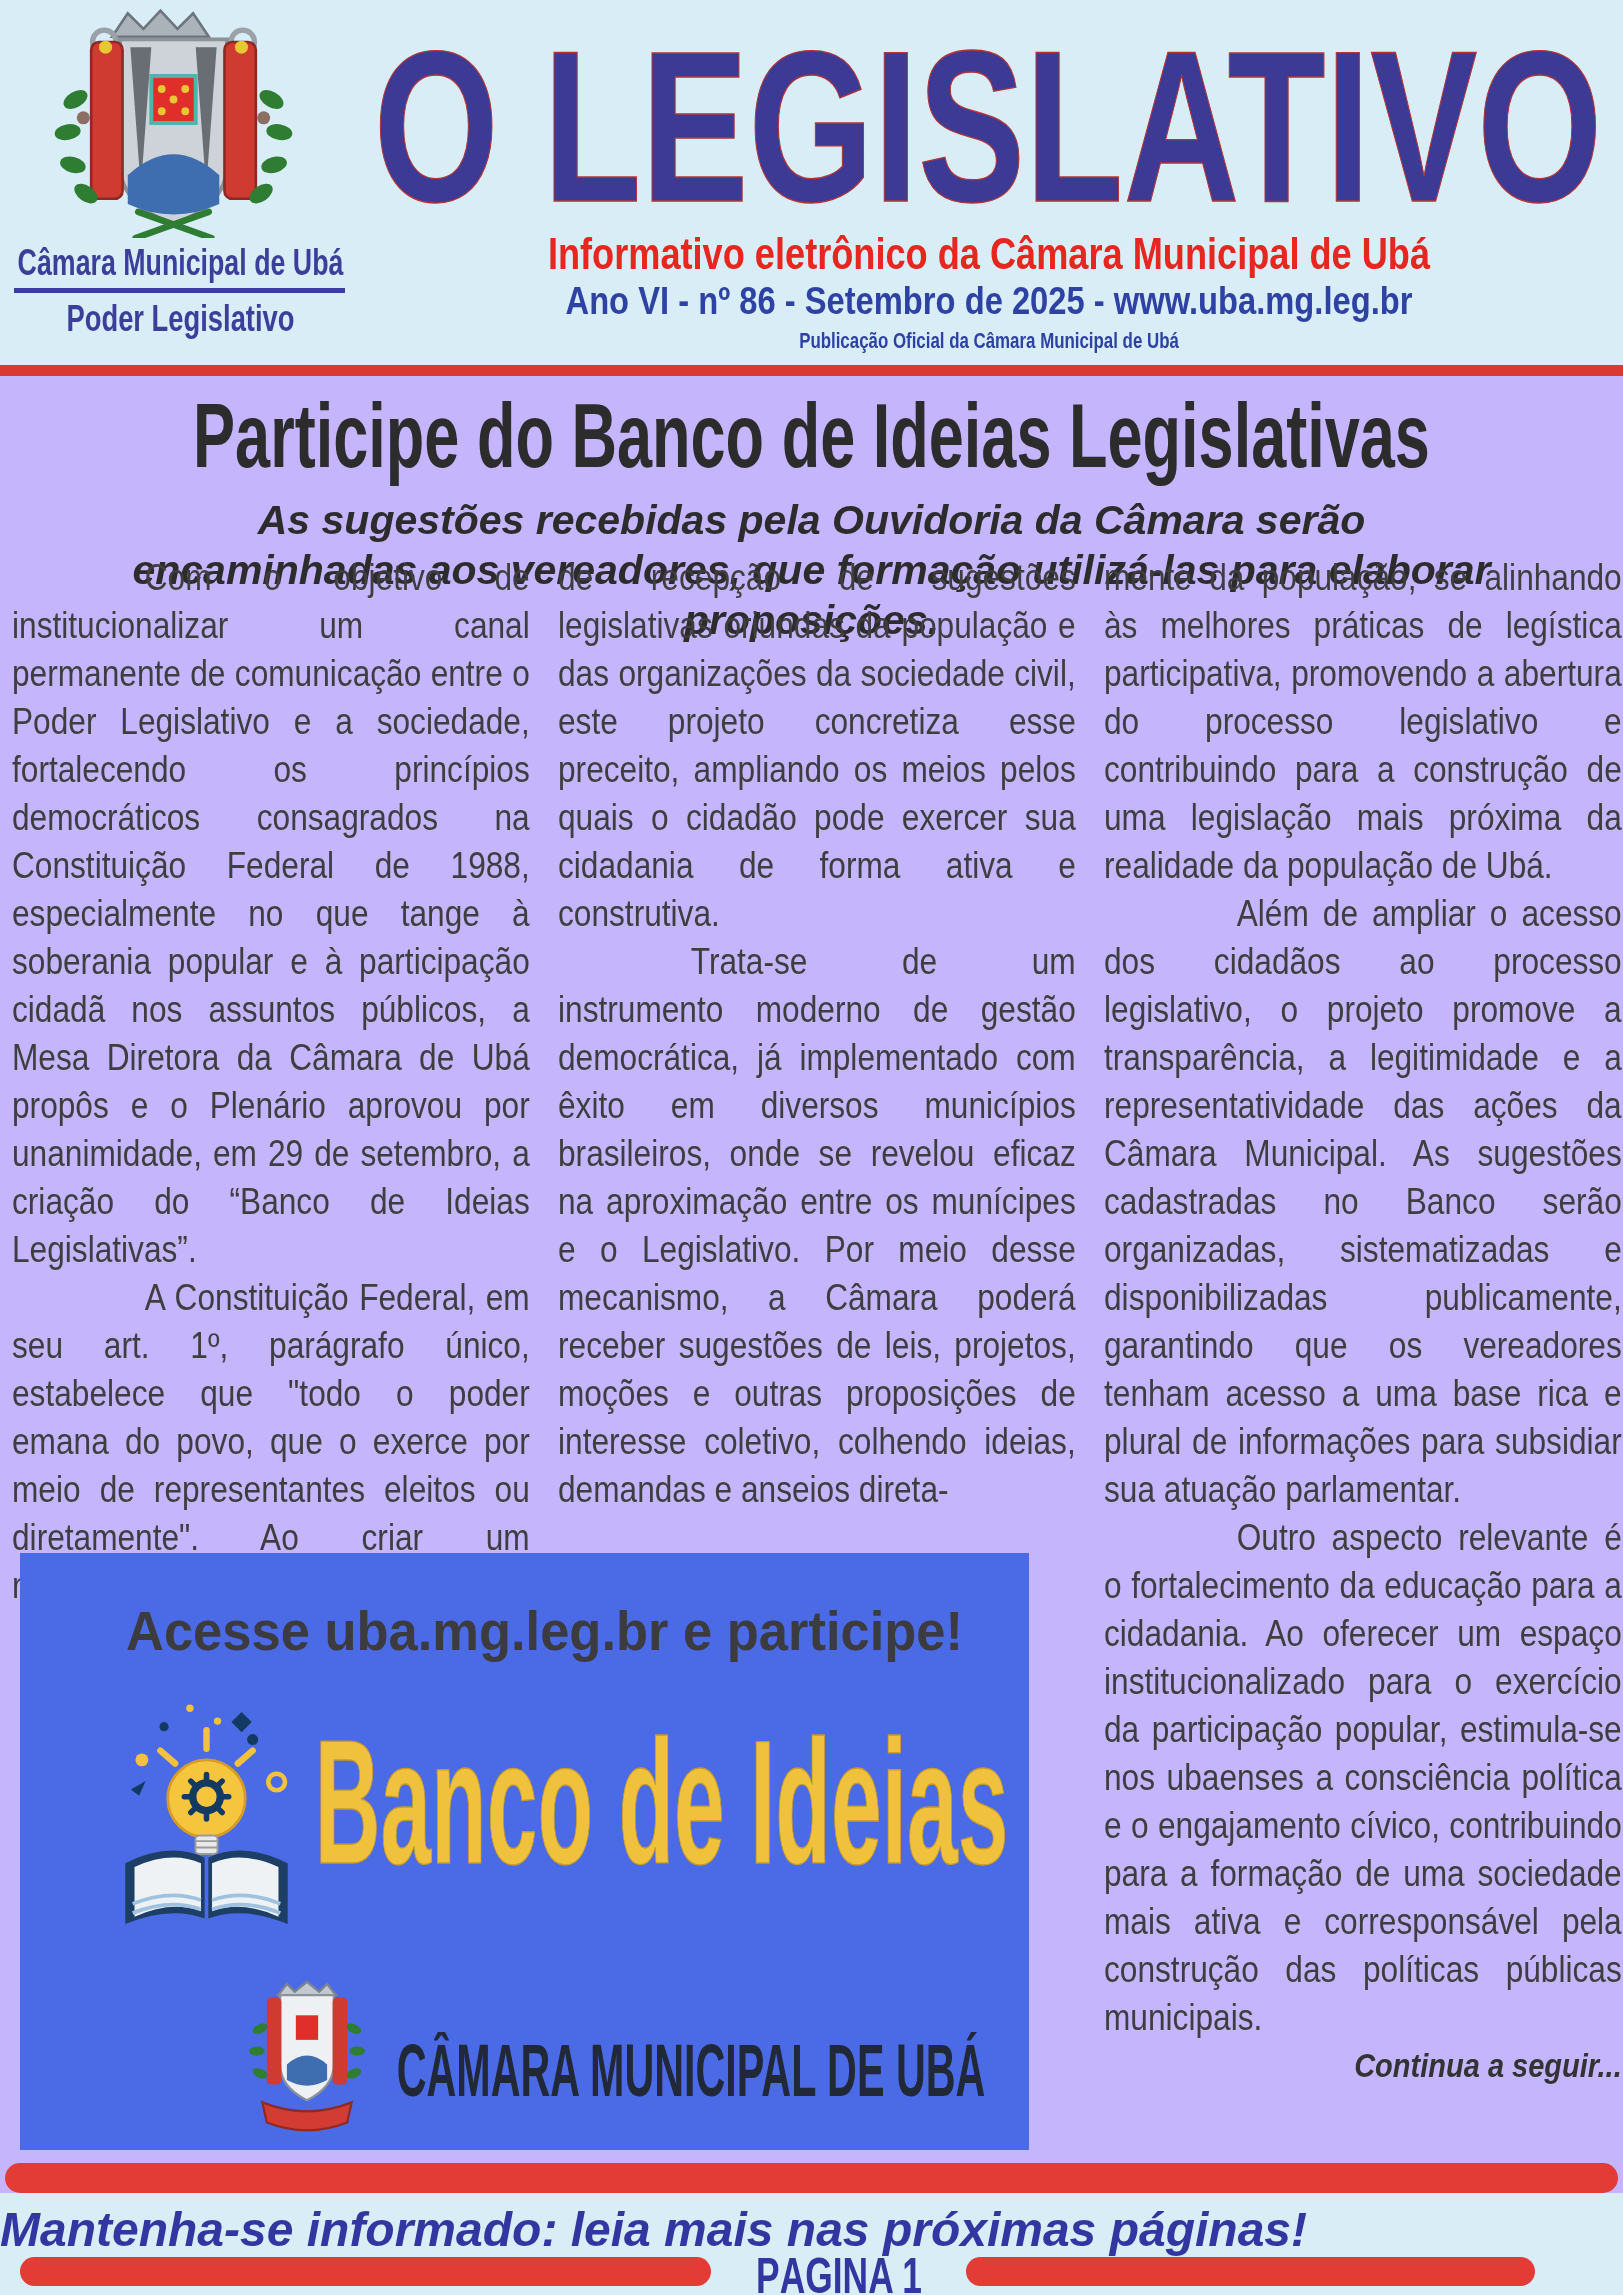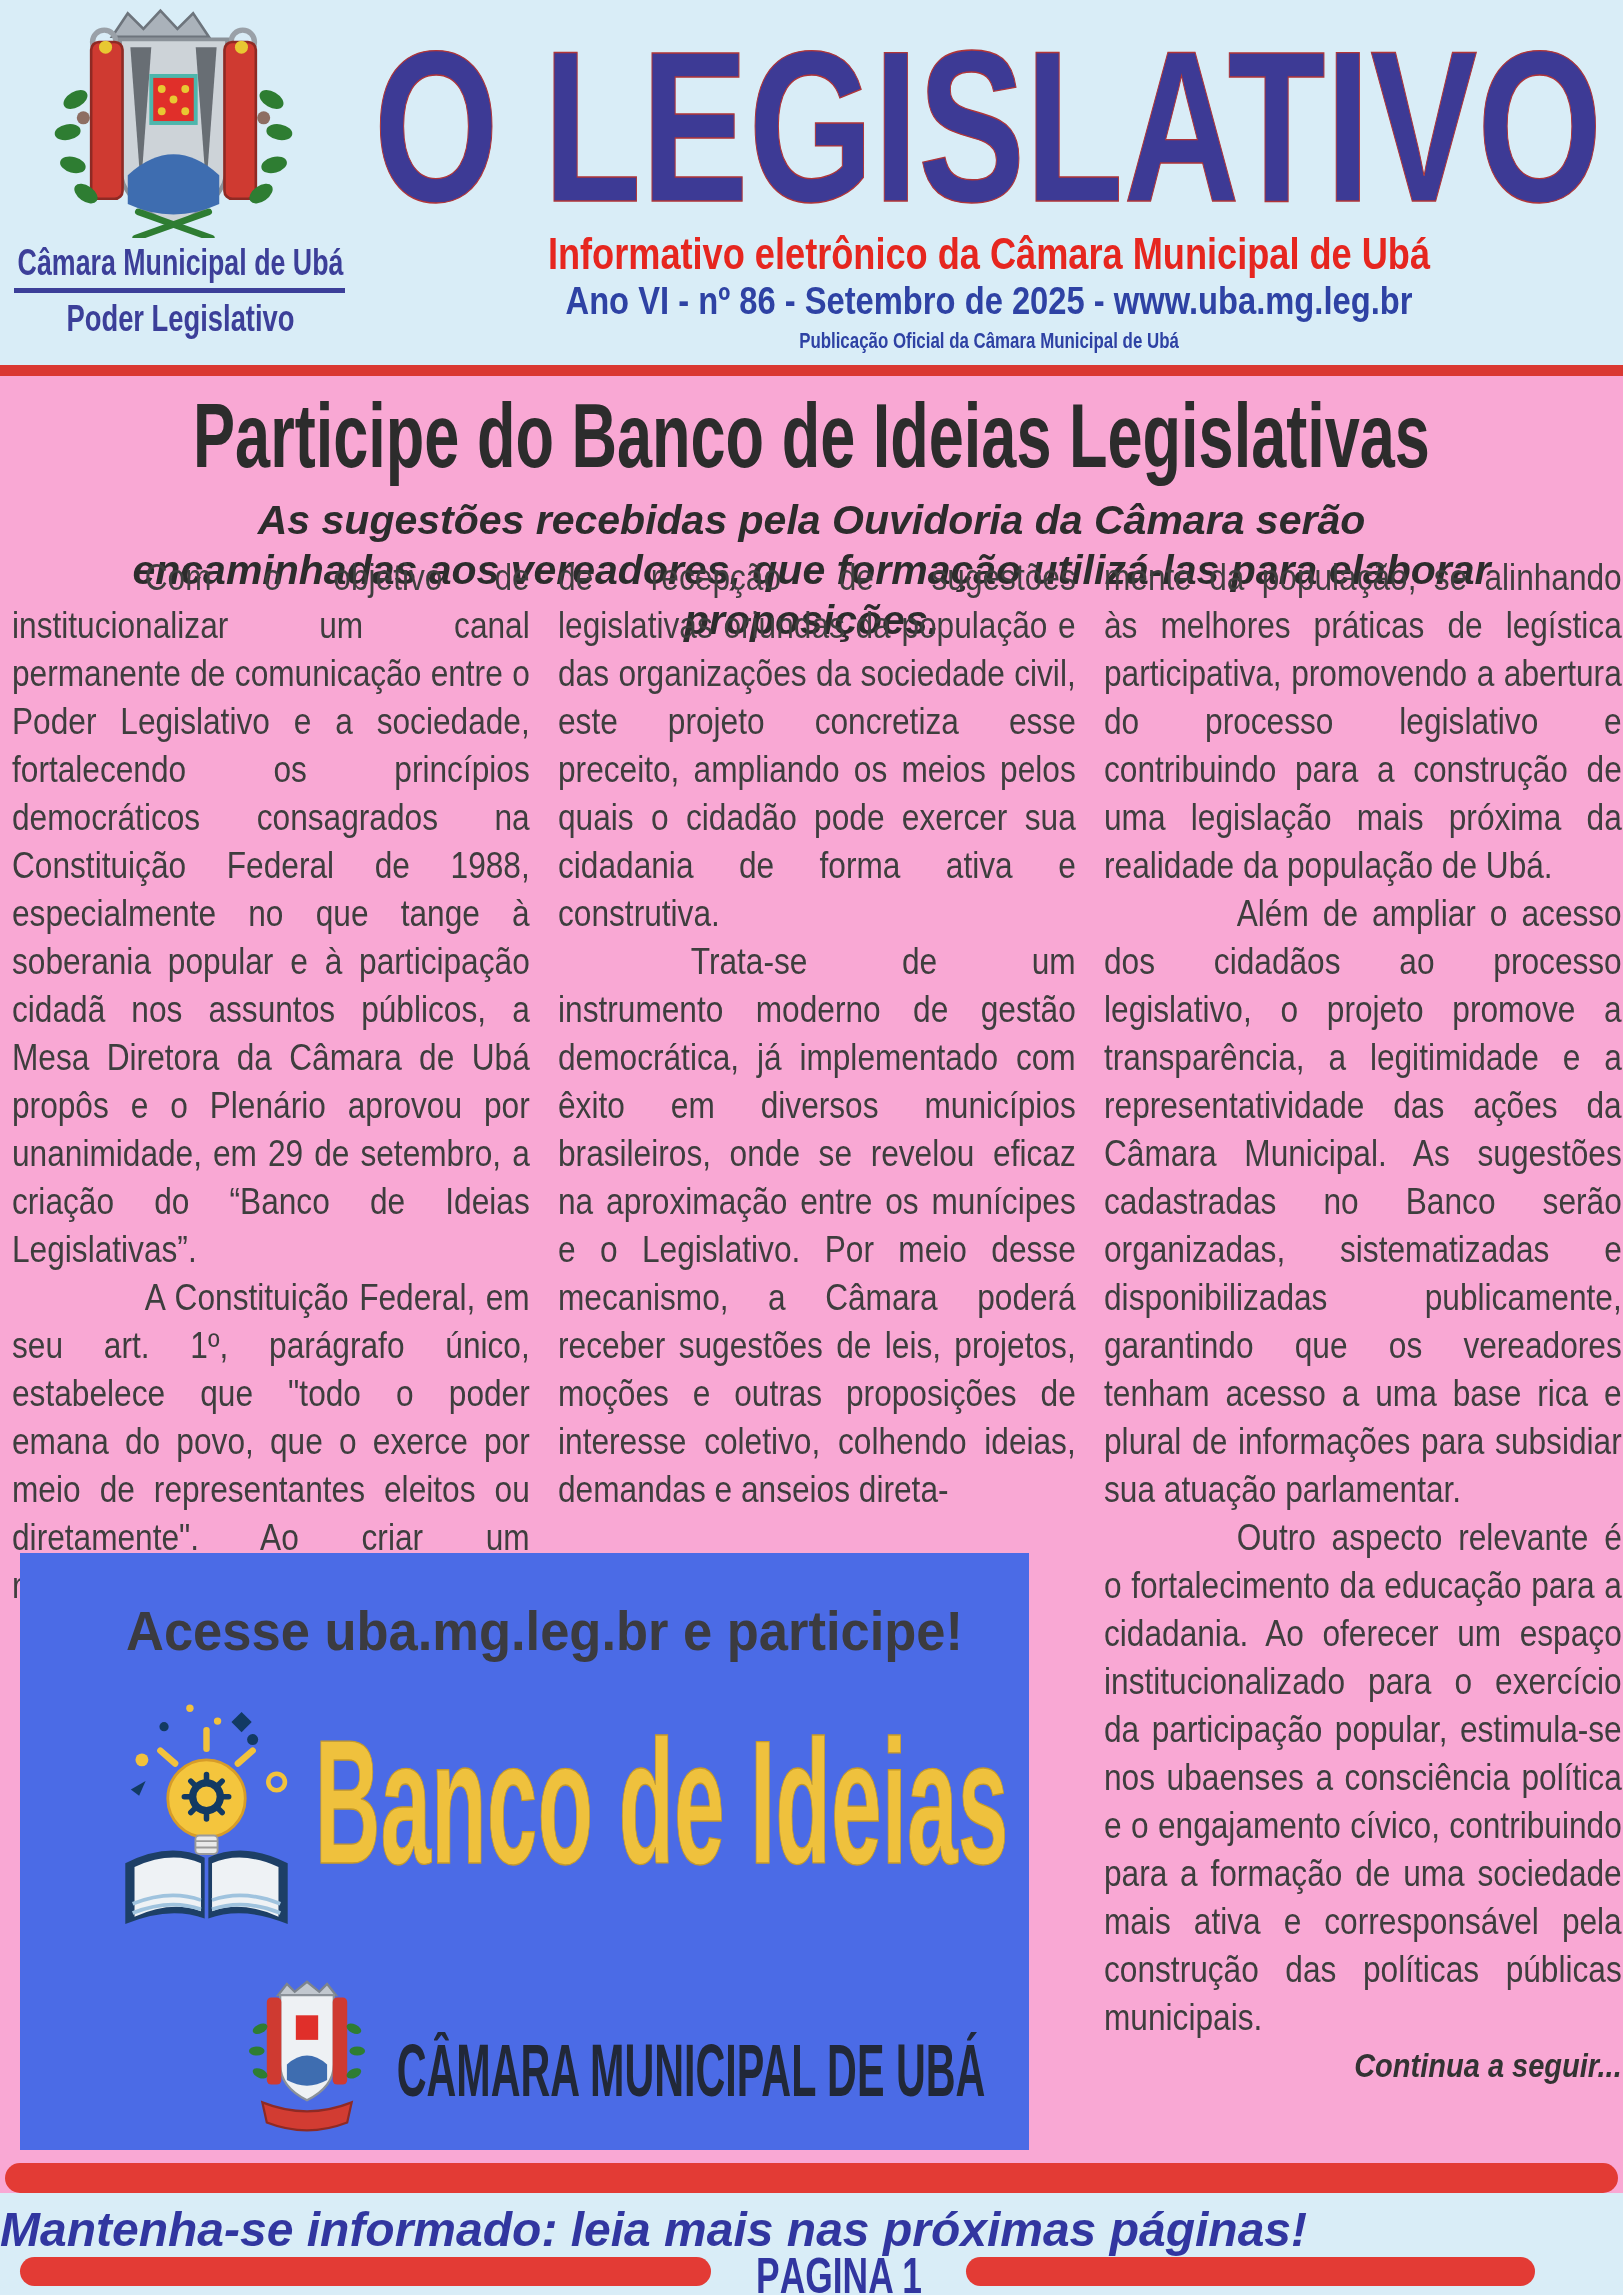--- a/index.html
+++ b/index.html
@@ -1,16 +1,16 @@
 <!DOCTYPE html>
 <html style="font-size:10.5px"><head>
 <meta charset="utf-8">
 <style>
   html,body{margin:0;padding:0;background:#ffffff;}
-  .page{position:relative;width:1623px;height:2295px;overflow:hidden;background:#f9a8d4;
+  .page{position:relative;width:1623px;height:2295px;overflow:hidden;background:#c4b5fd;
         font-family:"Liberation Sans", sans-serif;}
   
   .masthead{position:absolute;left:0;top:0;width:1623px;height:365px;background:#d9edf7;}
   .crest-svg{position:absolute;left:36px;top:7.9px;width:275px;height:230px;}
   .caption1-svg{position:absolute;left:6.5px;top:241px;width:347px;height:43px;}
   .caption-underline{position:absolute;left:14.4px;top:288px;width:331px;height:4.6px;background:#3c3f99;}
   .caption2-svg{position:absolute;left:6.5px;top:297px;width:347px;height:43px;}
   .title-svg{position:absolute;left:363px;top:41px;width:1250px;height:166px;}
   .subtitle-svg{position:absolute;left:367px;top:230px;width:1244px;height:48px;}
   .issue-svg{position:absolute;left:367px;top:280px;width:1244px;height:43px;}

